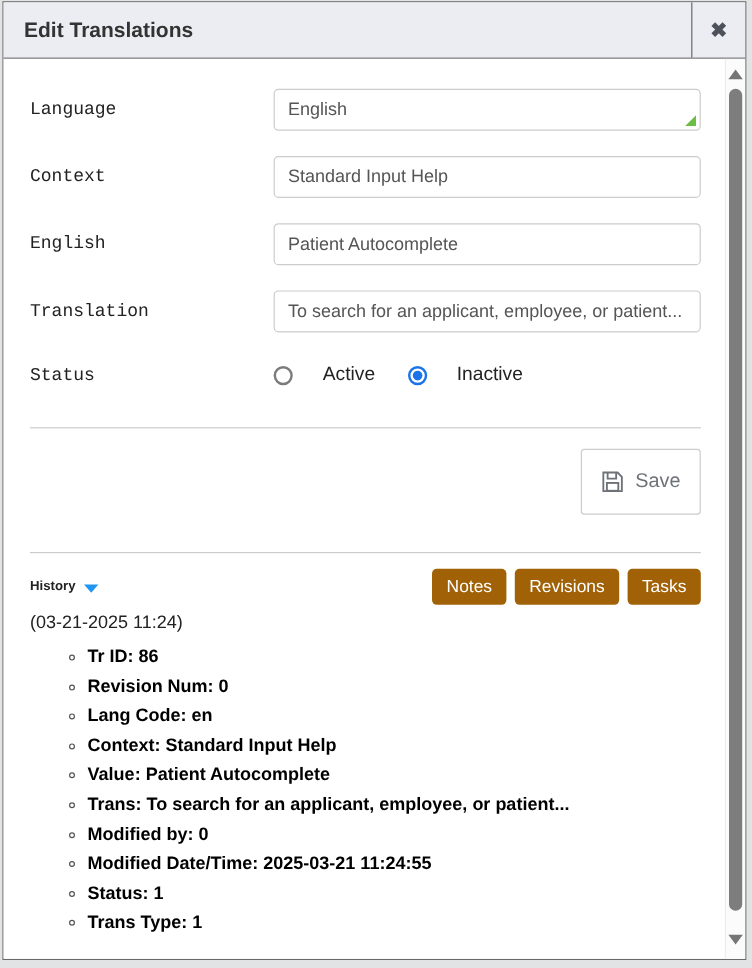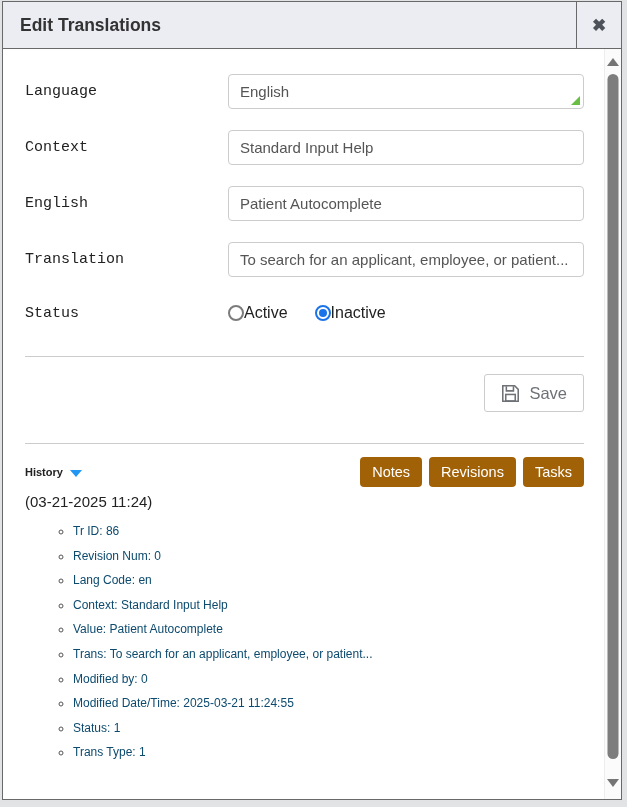--- a/index.html
+++ b/index.html
@@ -72,31 +72,31 @@
   }
   input.field{display:block;line-height:33px;width:100%;font-family:"Liberation Sans", sans-serif;}
   .sel-corner{
     position:absolute;right:3px;bottom:3px;width:0;height:0;
     border-left:9px solid transparent;border-bottom:9px solid #6abd45;
   }
   .field .val{overflow:hidden;white-space:nowrap;}
   
   .status-row{margin-top:27px;}
   .radio-group{display:flex;align-items:center;gap:27px;}
-  .radio-opt{display:flex;align-items:center;gap:0;cursor:pointer;font-size:16px;color:#222;}
+  .radio-opt{display:flex;align-items:center;gap:25px;cursor:pointer;font-size:16px;color:#222;}
   .rdot{width:16px;height:16px;border-radius:50%;box-sizing:border-box;background:#fff;flex:0 0 16px;}
   .rdot.off{border:2px solid #7b7b7b;}
   .rdot.on{border:2px solid #1a73e8;position:relative;}
   .rdot.on::after{content:"";position:absolute;inset:2px;border-radius:50%;background:#1a73e8;}
   
   .hr{border:none;border-top:1px solid #ccc;margin:34px 0 0 0;}
   .save-row{display:flex;justify-content:flex-end;margin-top:17px;}
   .save-btn{
     display:flex;align-items:center;gap:9px;
-    height:38px;padding:0 16px;
+    height:55px;padding:0 16px;
     background:#fff;border:1px solid #ccc;border-radius:3px;
     font-size:16.5px;color:#6e7176;cursor:pointer;
     font-family:"Liberation Sans", sans-serif;
   }
   .hr2{border:none;border-top:1px solid #ccc;margin:31px 0 0 0;}
   
   .hist-head{display:flex;align-items:center;margin-top:13px;}
   .hist-title{font-size:11px;font-weight:bold;color:#222;display:flex;align-items:center;gap:7px;cursor:pointer;}
   .caret{width:0;height:0;border-left:6px solid transparent;border-right:6px solid transparent;border-top:7px solid #2196f3;margin-top:2px;}
   .hist-btns{margin-left:auto;display:flex;gap:7px;}
@@ -110,21 +110,21 @@
     background:#f0b429;color:#1c1c1c;font-size:12px;font-weight:bold;
     padding:3px 7px 4px;border-radius:3px;
   }
   .bold{font-weight:bold;}
   .date-line{margin-top:6px;font-size:15px;color:#222;}
   ul.details{
     margin:9px 0 0 0;padding-left:48px;
     list-style:circle;
   }
   ul.details li{
-    font-size:12px;color:#0c4a6e;line-height:24.6px;
+    font-size:15px;color:#000000;line-height:24.6px;font-weight:bold;
   }
   ul.details li::marker{color:#555;}
 </style>
 </head>
 <body>
 
 <div class="dialog">
 
   <div class="titlebar">
     <div class="title">Edit Translations</div>

